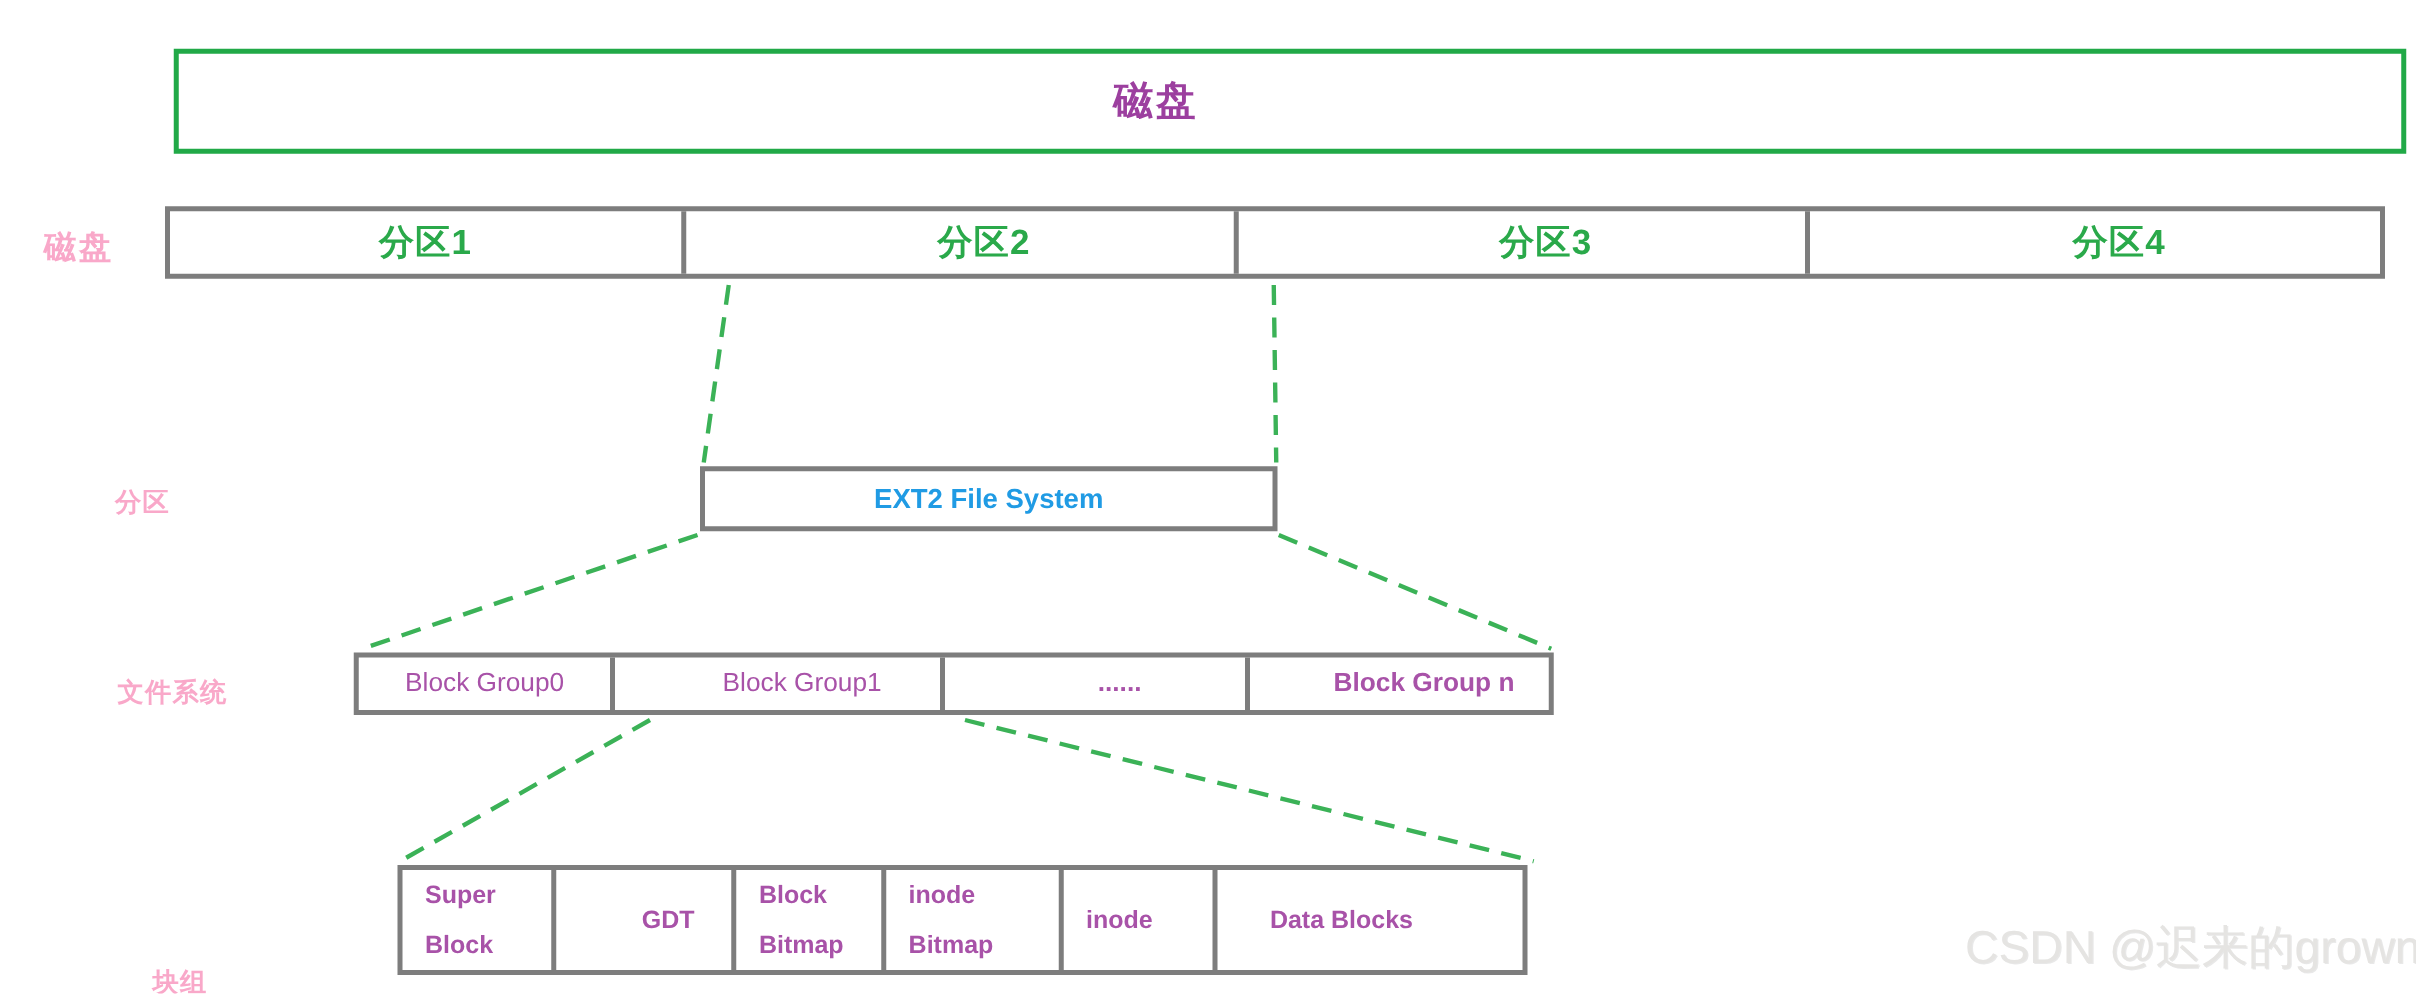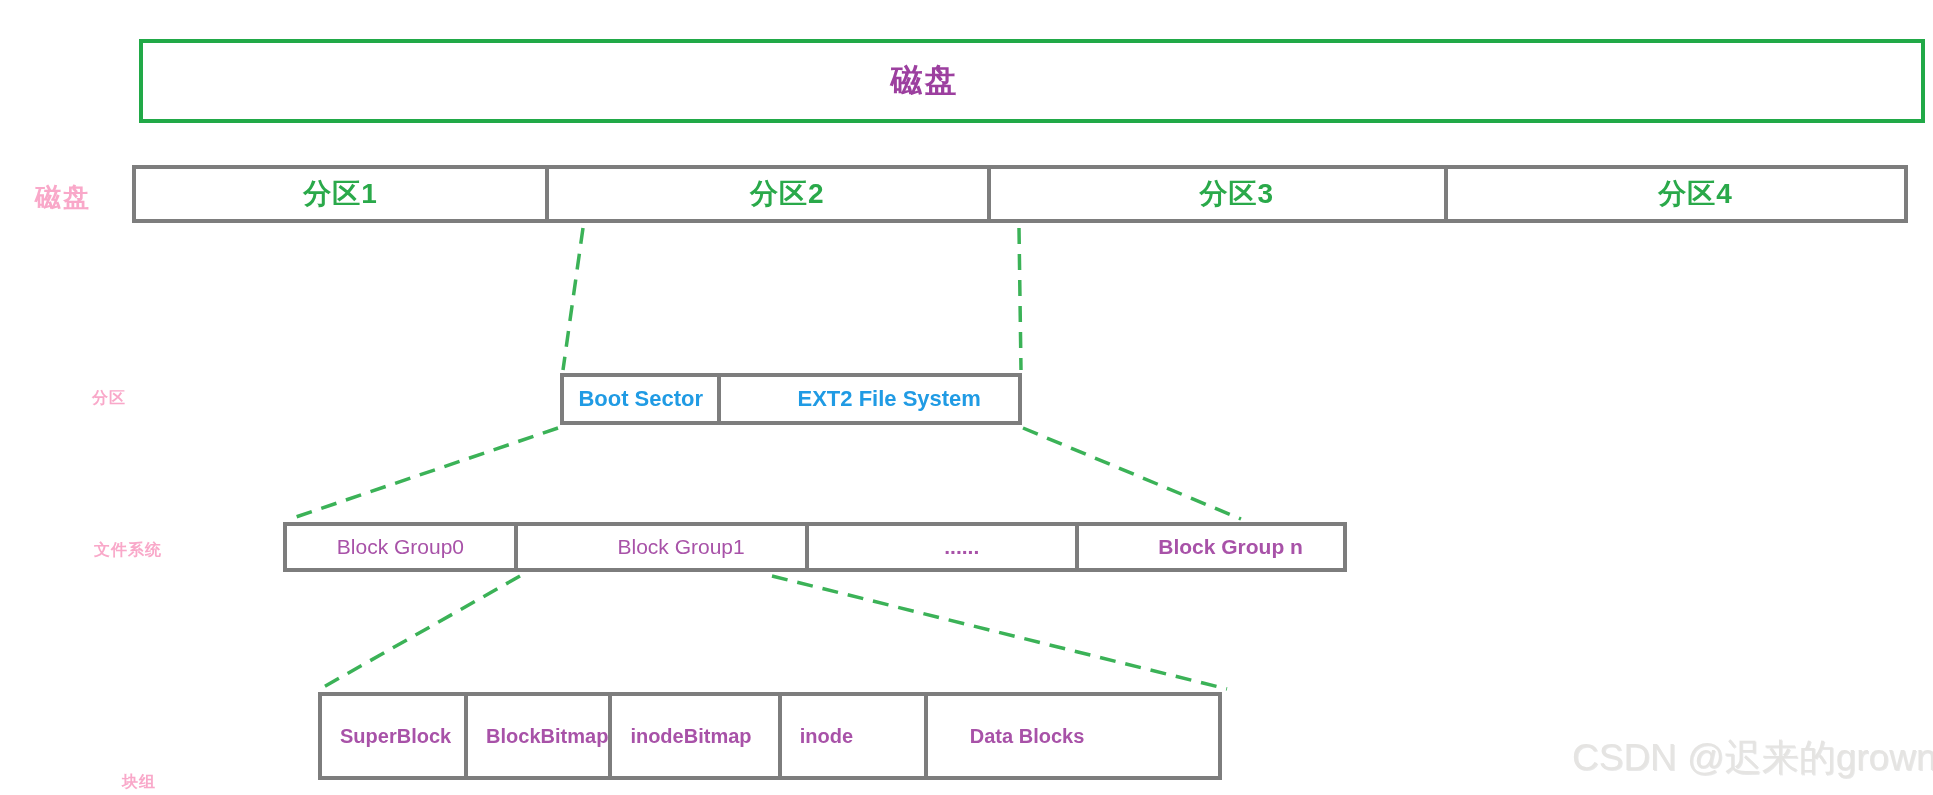--- a/index.html
+++ b/index.html
@@ -14,46 +14,46 @@
 
   .disk-box{
     position:absolute;left:139px;top:39px;width:1786px;height:84px;
     border:4px solid var(--green_border);box-sizing:border-box;
     display:flex;align-items:center;justify-content:center;padding-right:215px;
   }
   .disk-box-title{color:var(--purple_title);font-size:32px;font-weight:bold;letter-spacing:2px;}
 
   .side-label{position:absolute;color:var(--pink_label);font-weight:bold;white-space:nowrap;}
   .side-label.big{font-size:26px;letter-spacing:2px;}
-  .side-label.small{font-size:16px;letter-spacing:1px;}
+  .side-label.small{font-size:21px;letter-spacing:1px;}
 
   .bar{
     position:absolute;box-sizing:border-box;border:4px solid var(--gray_border);
     display:flex;align-items:stretch;background:#fff;
   }
   .cell{
     display:flex;align-items:center;justify-content:center;
     box-sizing:border-box;white-space:nowrap;
   }
   .cell + .cell{border-left:4px solid var(--gray_border);padding-left:39px;}
 
   .partition-bar{left:132px;top:165px;width:1776px;height:58px;}
   .partition-bar .cell{color:var(--green_text);font-size:28px;font-weight:bold;letter-spacing:1px;}
 
   .boot-bar{left:560px;top:373px;width:462px;height:52px;}
   .boot-bar .cell{color:var(--blue_text);font-size:22px;font-weight:bold;}
 
-  .fs-bar{left:283px;top:522px;width:1064px;height:50px;}
+  .fs-bar{left:283px;top:522px;width:960px;height:50px;}
   .fs-bar .cell{color:var(--purple_text);font-size:21px;}
   .fs-bar .cell.bold{font-weight:bold;}
 
   .bg-bar{left:318px;top:692px;width:904px;height:88px;}
   .bg-bar .cell{color:var(--purple_text);font-size:20px;font-weight:bold;line-height:2.0;}
   .bg-bar .cell.left{justify-content:flex-start;padding-left:18px;}
-  .bg-bar .cell .lines{display:flex;flex-direction:row;align-items:flex-start;}
+  .bg-bar .cell .lines{display:flex;flex-direction:column;align-items:flex-start;}
   .bg-bar .cell.center .lines{align-items:center;}
 
   .watermark{
     position:absolute;left:1572px;top:733px;font-size:37px;
     color:var(--watermark_gray);white-space:nowrap;
     text-shadow:1px 1px 0 rgba(190,190,188,0.35);
   }
 </style>
 </head>
 <body>
@@ -81,36 +81,40 @@
   <span class="side-label small" style="left:122px;top:728px;margin-top:44px;">块组</span>
 
   <div class="bar partition-bar">
     <div class="cell" style="flex:447 0 0;">分区1</div>
     <div class="cell" style="flex:436 0 0;">分区2</div>
     <div class="cell" style="flex:453 0 0;">分区3</div>
     <div class="cell" style="flex:456 0 0;">分区4</div>
   </div>
 
   <div class="bar boot-bar">
-    <div class="cell" style="flex:168 0 0;">Boot Sector</div>
     <div class="cell" style="flex:282 0 0;text-align:center;">EXT2 File System</div>
   </div>
 
   <div class="bar fs-bar">
     <div class="cell" style="flex:230 0 0;">Block Group0</div>
     <div class="cell" style="flex:252 0 0;">Block Group1</div>
     <div class="cell bold" style="flex:230 0 0;">......</div>
     <div class="cell bold" style="flex:228 0 0;">Block Group n</div>
   </div>
 
   <div class="bar bg-bar">
     <div class="cell left" style="flex:123 0 0;">
       <span class="lines">
         <span>Super</span>
         <span>Block</span>
+      </span>
+    </div>
+    <div class="cell center" style="flex:123 0 0;">
+      <span class="lines">
+        <span>GDT</span>
       </span>
     </div>
     <div class="cell left" style="flex:119 0 0;">
       <span class="lines">
         <span>Block</span>
         <span>Bitmap</span>
       </span>
     </div>
     <div class="cell left" style="flex:146 0 0;">
       <span class="lines">

